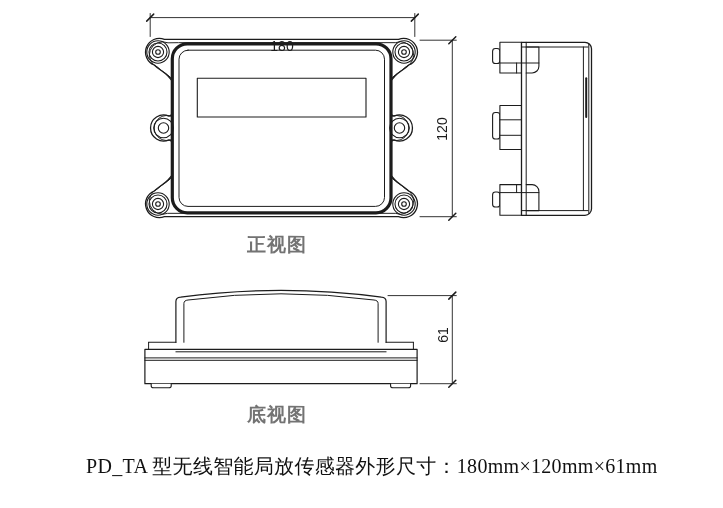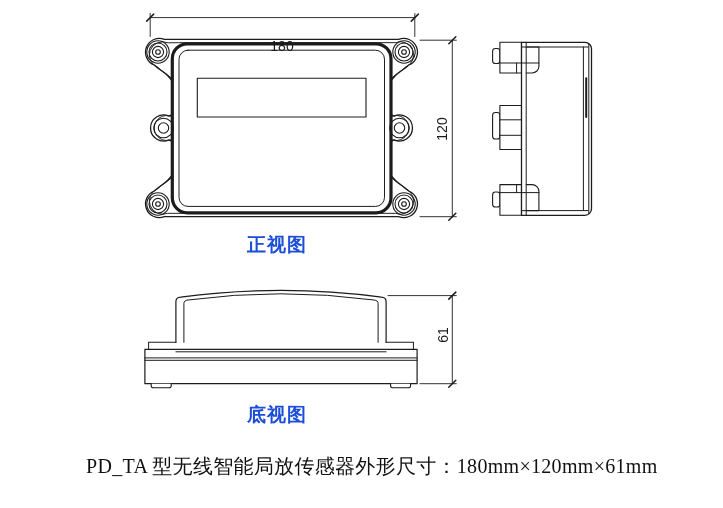--- a/index.html
+++ b/index.html
@@ -9,21 +9,21 @@
   }
   .drawing-svg{position:absolute;left:0;top:0;}
   .overlay{position:absolute;color:#1c1c1c;white-space:nowrap;}
   .dim-text{
     font-family:"Liberation Sans",sans-serif;font-size:14px;line-height:16px;
     text-align:center;width:100px;color:#1c1c1c;
   }
   .dim-vertical{transform:rotate(-90deg);transform-origin:center center;}
   .view-label{
     font-family:"Liberation Sans",sans-serif;font-weight:700;font-size:19px;
-    text-align:center;width:140px;color:#1d4ed8;letter-spacing:1px;
+    text-align:center;width:140px;color:#737373;letter-spacing:1px;
   }
   .caption-text{
     font-family:"Liberation Serif","DejaVu Serif",serif;font-size:20px;
     color:#111;letter-spacing:0.3px;
   }
   svg path, svg rect, svg line, svg circle, svg polyline{vector-effect:none;}
 </style>
 </head>
 <body>
 

